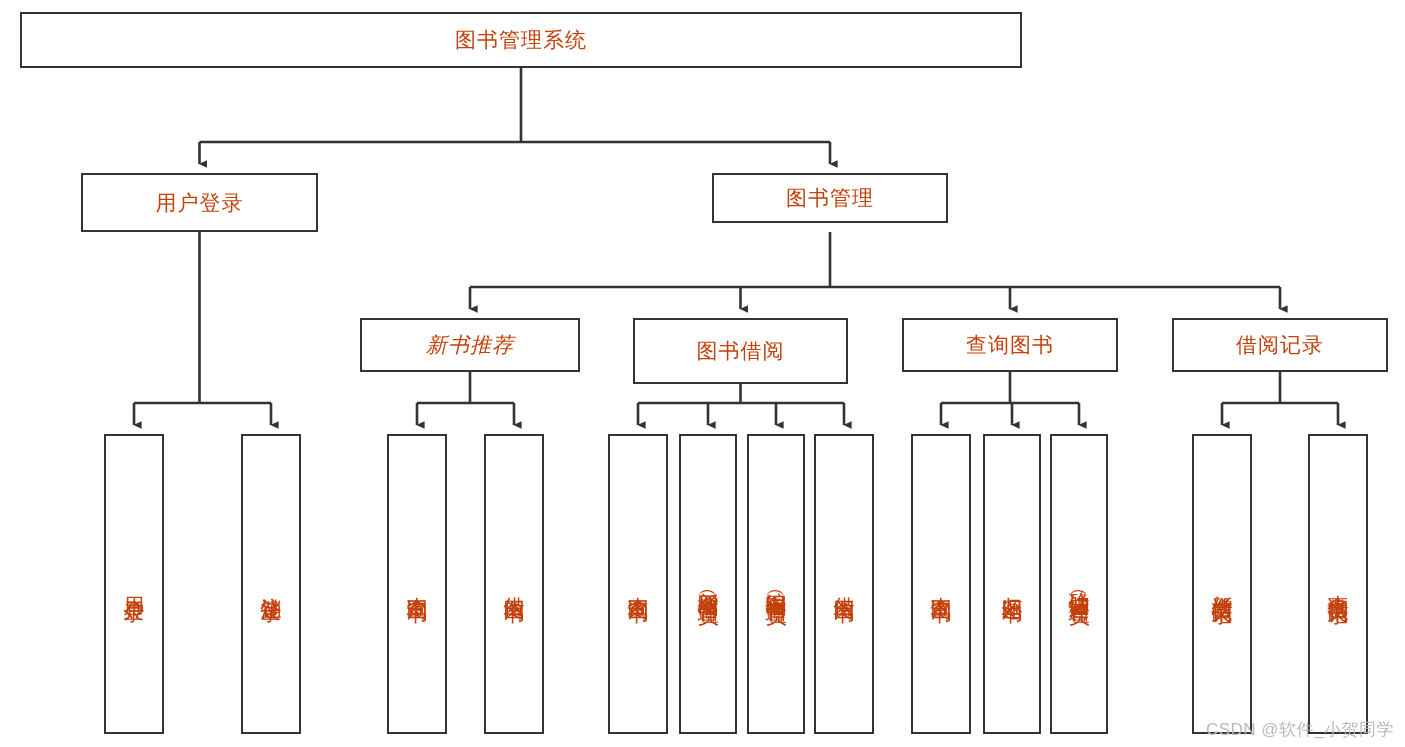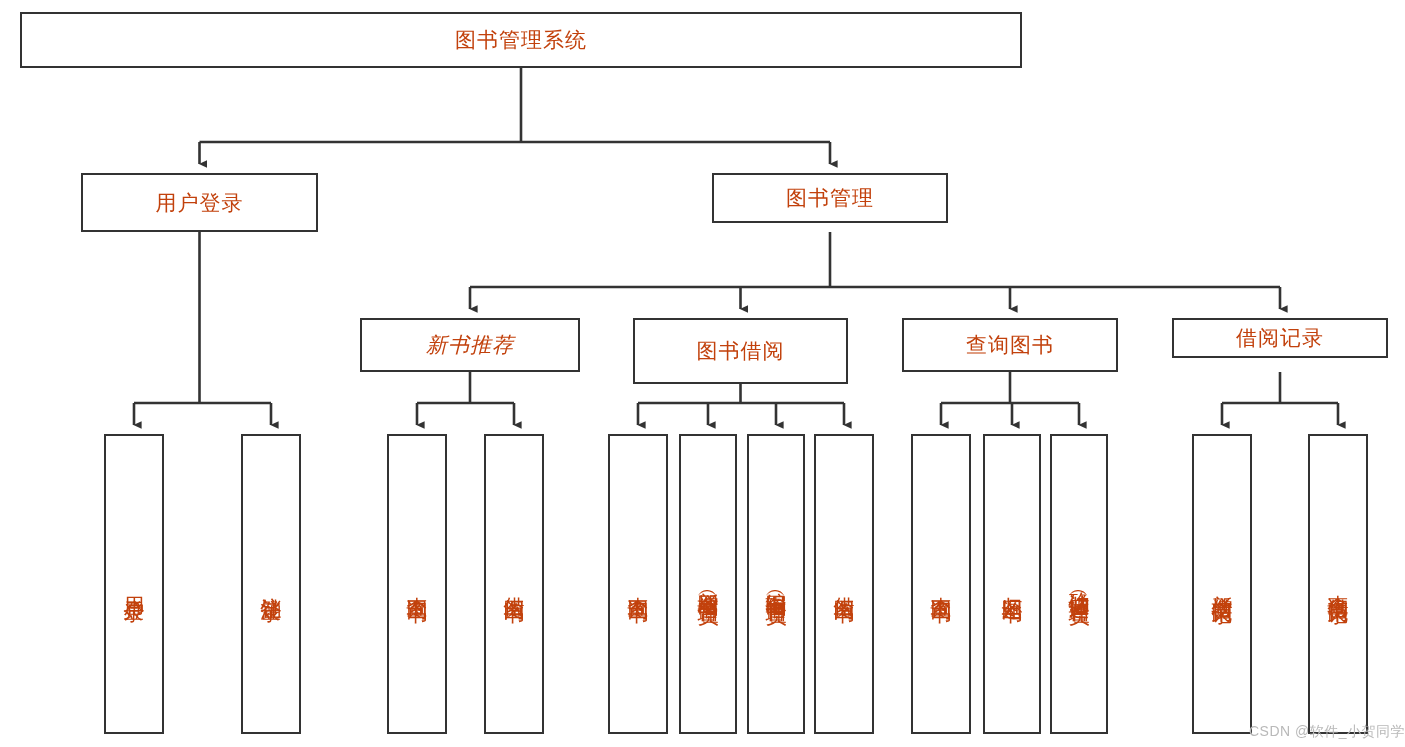--- a/index.html
+++ b/index.html
@@ -54,23 +54,23 @@
   .node.vertical .node-label {
     writing-mode: vertical-rl;
     text-orientation: upright;
     white-space: nowrap;
   }
   .node-label {
     display: block;
   }
   .watermark {
     position: absolute;
-    right: 0;
+    right: 11px;
     bottom: 6px;
-    font-size: 14px;
+    font-size: 17px;
     color: #b9b9b9;
     letter-spacing: 0.5px;
     user-select: none;
     margin-top: 8px;
   }
 </style>
 </head>
 <body>
 
 <div id="diagram-canvas">
@@ -130,21 +130,21 @@
       </div>
       <div class="node horizontal" style="left: 360px; top: 318px; width: 220px; height: 54px; font-style: italic;">
         <span class="node-label">新书推荐</span>
       </div>
       <div class="node horizontal" style="left: 633px; top: 318px; width: 215px; height: 66px;">
         <span class="node-label">图书借阅</span>
       </div>
       <div class="node horizontal" style="left: 902px; top: 318px; width: 216px; height: 54px;">
         <span class="node-label">查询图书</span>
       </div>
-      <div class="node horizontal" style="left: 1172px; top: 318px; width: 216px; height: 40px;">
+      <div class="node horizontal" style="left: 1172px; top: 318px; width: 216px; height: 54px;">
         <span class="node-label">借阅记录</span>
       </div>
       <div class="node vertical" style="left: 104px; top: 434px; width: 60px; height: 300px;">
         <span class="node-label">用户登录</span>
       </div>
       <div class="node vertical" style="left: 241px; top: 434px; width: 60px; height: 300px;">
         <span class="node-label">注销登录</span>
       </div>
       <div class="node vertical" style="left: 387px; top: 434px; width: 60px; height: 300px;">
         <span class="node-label">查询图书</span>

